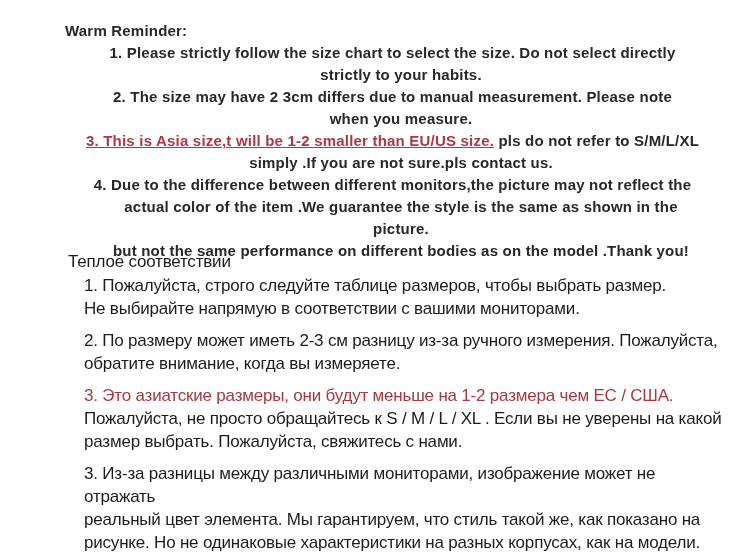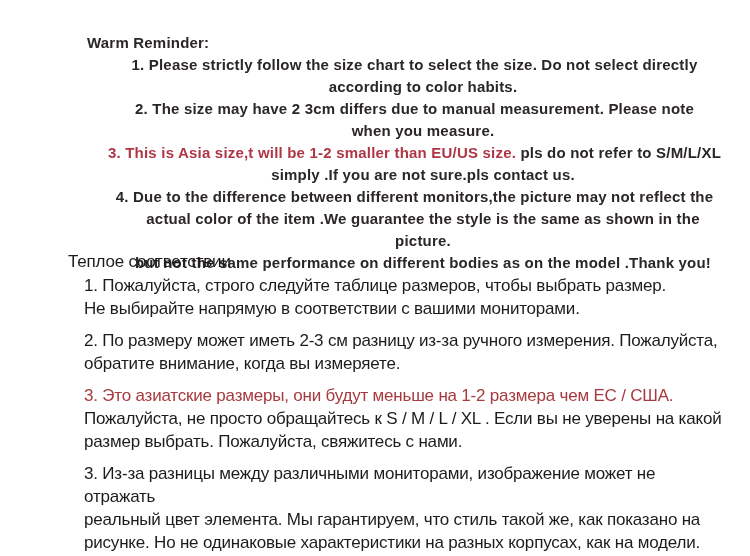--- a/index.html
+++ b/index.html
@@ -11,29 +11,28 @@
     position: relative;
     width: 750px;
     height: 556px;
     background: #ffffff;
     overflow: hidden;
   }
   
   .en-section {
     position: absolute;
     top: 20px;
-    left: 87px;
+    left: 65px;
     width: 640px;
     font-family: "Liberation Sans", "DejaVu Sans", sans-serif;
     font-size: 15px;
     line-height: 22px;
     letter-spacing: 0.2px;
     color: var(--text-en, #2b2627);
     font-weight: bold;
-    margin-top: 12px;
   }
   .en-header {
     padding-left: 0;
   }
   .en-item .line {
     padding-left: 32px;
     text-align: center;
   }
   .en-item .line.first {
     padding-left: 15px;
@@ -50,34 +49,34 @@
     letter-spacing: -0.2px;
     color: var(--text-ru, #1e1c1a);
   }
   .ru-header {
     margin-bottom: 1px;
   }
   .ru-item {
     margin-left: 16px;
     margin-bottom: 9px;
   }
-  .red-en { color: var(--red-en, #ae3745); }
+  .red-en { color: var(--red-en, #ae3745); text-decoration: underline; }
   .red-ru { color: var(--red-ru, #a63a3e); text-align: right; }
 </style>
 </head>
 <body>
 
 <div class="page">
 
   <section class="en-section">
     <div class="en-header">Warm Reminder:</div>
     <div id="en-items">
         <div class="en-item">
           <div class="line first"><span>1. Please strictly follow the size chart to select the size. Do not select directly</span></div>
-          <div class="line"><span>according to color habits.</span></div>
+          <div class="line"><span>strictly to your habits.</span></div>
         </div>
         <div class="en-item">
           <div class="line first"><span>2. The size may have 2 3cm differs due to manual measurement. Please note</span></div>
           <div class="line"><span>when you measure.</span></div>
         </div>
         <div class="en-item">
           <div class="line first"><span class="red-en">3. This is Asia size,t will be 1-2 smaller than EU/US size.</span><span> pls do not refer to S/M/L/XL</span></div>
           <div class="line"><span>simply .If you are not sure.pls contact us.</span></div>
         </div>
         <div class="en-item">

